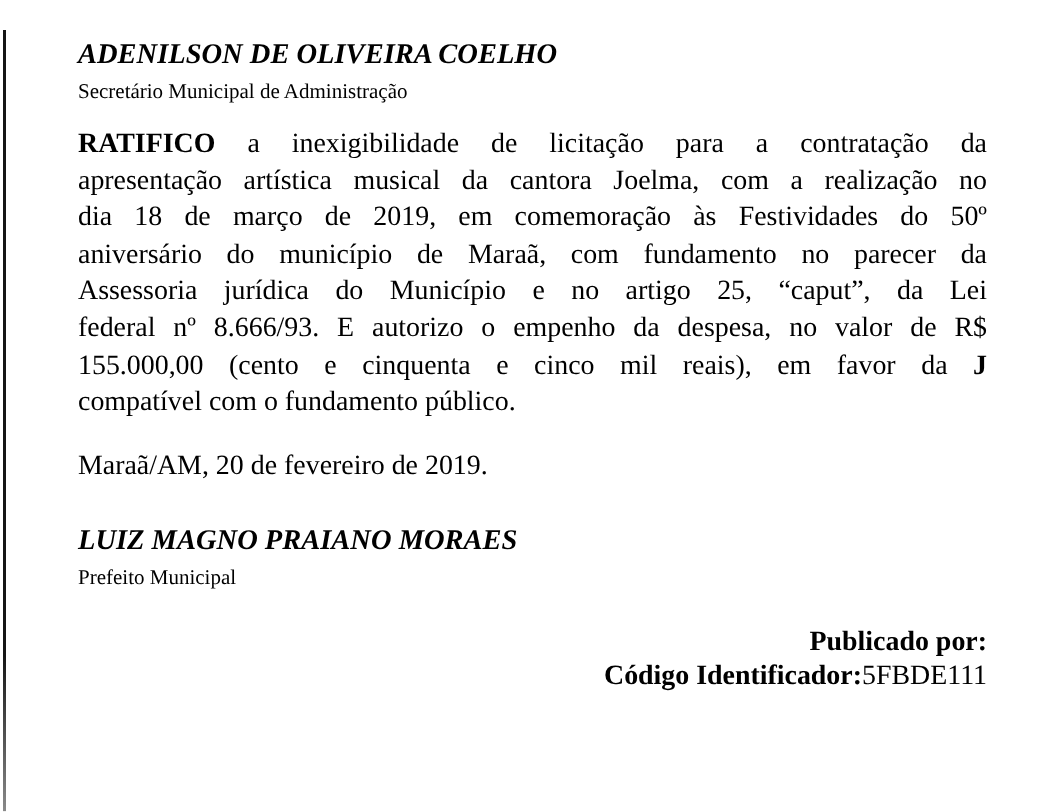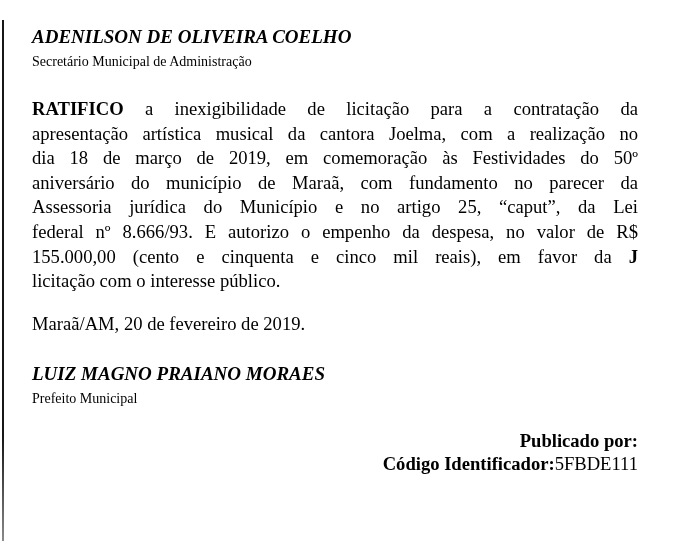--- a/index.html
+++ b/index.html
@@ -15,38 +15,38 @@
   .left-rule {
     position: absolute;
     left: 2px;
     top: 20px;
     width: 2px;
     height: 521px;
     background: linear-gradient(#161616 0%, #161616 80%, #8a8a8a 100%);
   }
   .content {
     position: absolute;
-    left: 32px;
+    left: 52px;
     top: 24px;
     width: 606px;
   }
   .sig-name {
     font-weight: bold;
     font-style: italic;
     font-size: 19px;
     line-height: 25px;
     white-space: nowrap;
   }
   .sig-role {
     font-size: 14px;
     line-height: 25px;
     white-space: nowrap;
   }
   .paragraph {
-    margin-top: 23px;
+    margin-top: 10px;
     font-size: 18.6px;
     line-height: 24.6px;
   }
   .jline {
     text-align: justify;
     text-align-last: justify;
   }
   .jline.last {
     text-align: left;
     text-align-last: auto;
@@ -80,21 +80,21 @@
     </div>
 
     <div class="paragraph">
       <div class="jline"><b>RATIFICO</b><span> a inexigibilidade de licitação para a contratação da</span></div>
       <div class="jline"><span>apresentação artística musical da cantora Joelma, com a realização no</span></div>
       <div class="jline"><span>dia 18 de março de 2019, em comemoração às Festividades do 50º</span></div>
       <div class="jline"><span>aniversário do município de Maraã, com fundamento no parecer da</span></div>
       <div class="jline"><span>Assessoria jurídica do Município e no artigo 25, “caput”, da Lei</span></div>
       <div class="jline"><span>federal nº 8.666/93. E autorizo o empenho da despesa, no valor de R$</span></div>
       <div class="jline"><span>155.000,00 (cento e cinquenta e cinco mil reais), em favor da </span><b>J</b></div>
-      <div class="jline last"><span>licitação com o interesse público.</span></div>
+      <div class="jline last"><span>compatível com o fundamento público.</span></div>
     </div>
 
     <div class="dateline">Maraã/AM, 20 de fevereiro de 2019.</div>
 
     <div class="signature">
       <div class="sig-name">LUIZ MAGNO PRAIANO MORAES</div>
       <div class="sig-role">Prefeito Municipal</div>
     </div>
 
     <div class="publication">

